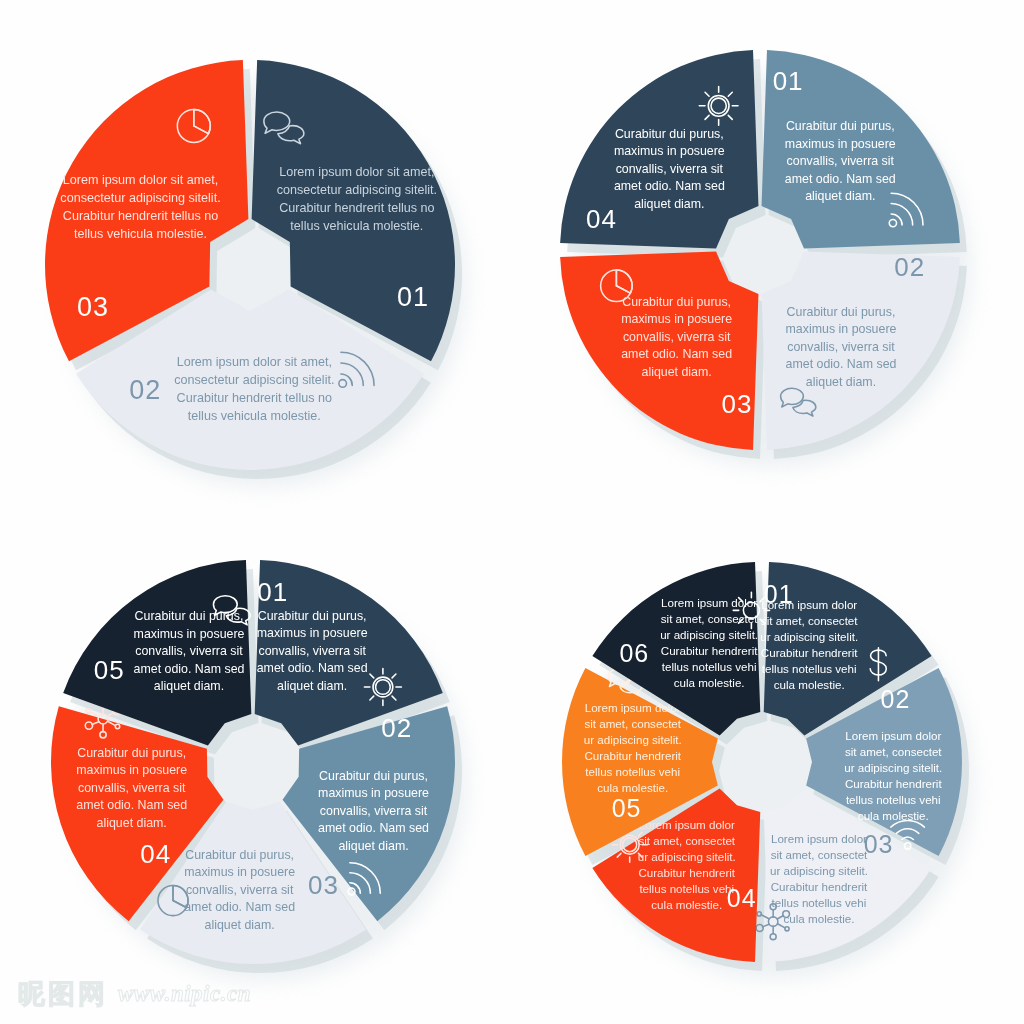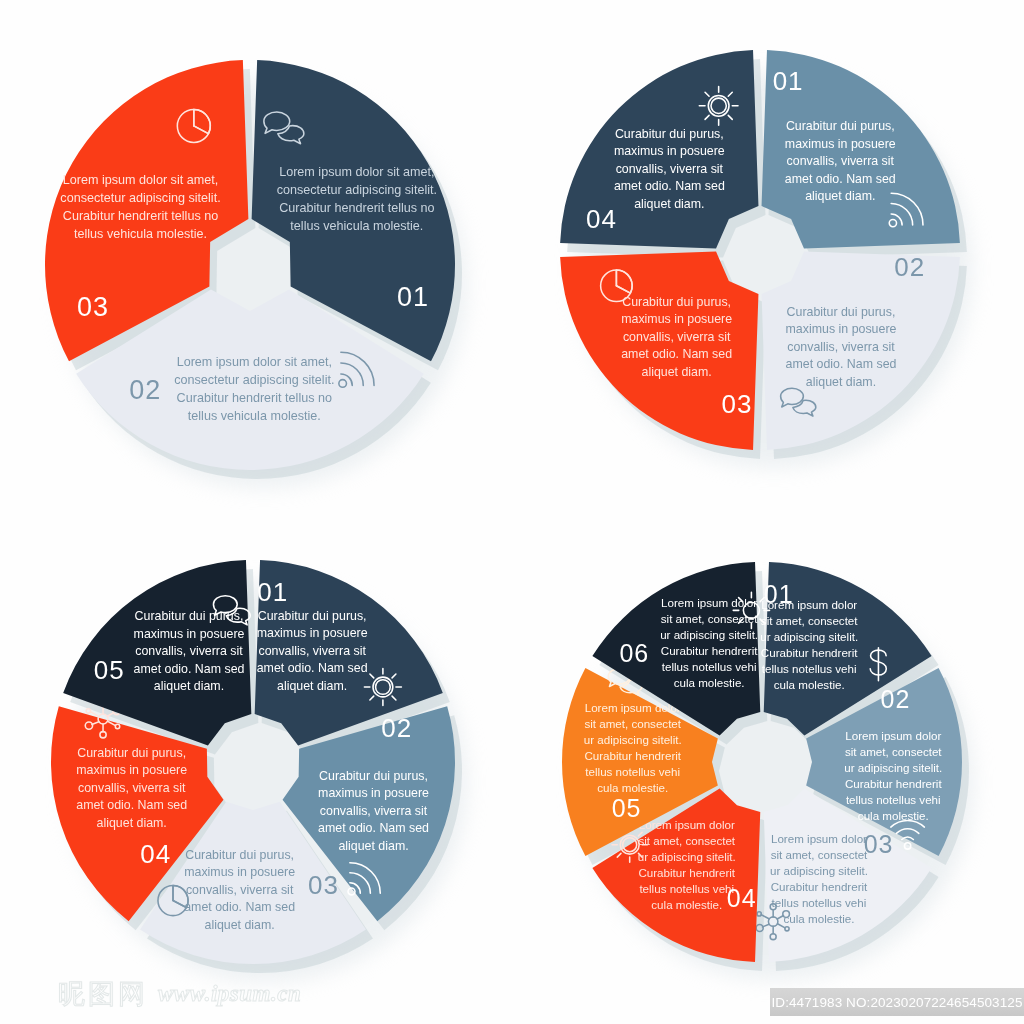--- a/index.html
+++ b/index.html
@@ -37,22 +37,21 @@
     gap: 10px;
     opacity: 0.5;
   }
   #watermark .cn-mark {
     font-family: "DejaVu Sans", sans-serif;
     font-size: 27px;
     letter-spacing: 3px;
     color: #ffffff;
     -webkit-text-stroke: 1px #c9d3d3;
     text-shadow: 0 0 1px #b9c6c6;
-    font-weight: 400;
-    margin-left: 40px;
+    font-weight: 700;
   }
   #watermark .cn-url {
     font-family: "Liberation Serif", serif;
     font-style: italic;
     font-size: 23px;
     color: #ffffff;
     -webkit-text-stroke: 1px #c9d3d3;
     font-weight: 700;
     letter-spacing: 0.5px;
   }
@@ -483,20 +482,17 @@
               <circle fill="none" stroke="#ffffff" stroke-width="0.89" stroke-linecap="round" stroke-linejoin="round" cx="12" cy="12" r="4.6"></circle>
               <path fill="none" stroke="#ffffff" stroke-width="0.89" stroke-linecap="round" stroke-linejoin="round" d="M12 1.6v3.2 M12 19.2v3.2 M22.4 12h-3.2 M4.8 12H1.6 M19.3 4.7l-2.3 2.3 M7.0 17.0l-2.3 2.3 M19.3 19.3l-2.3-2.3 M7.0 7.0 4.7 4.7"></path>
             </g>
           </g>
         </g>
       </svg>
     </div>
 
   <div id="watermark">
     <span class="cn-mark">昵图网</span>
-    <span class="cn-url">www.ipsum.cn</span>
+    <span class="cn-url">www.nipic.cn</span>
   </div>
 
-  <div id="id-badge">
-    <span>ID:4471983 NO:20230207224654503125</span>
-  </div>
 
 </div>
 
 </body></html>

